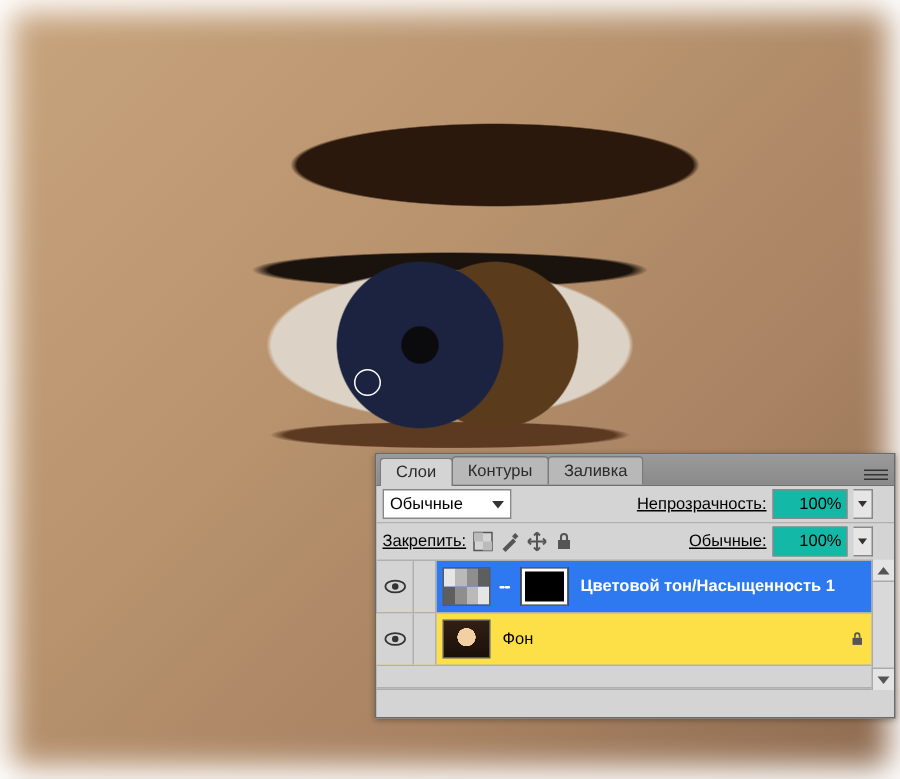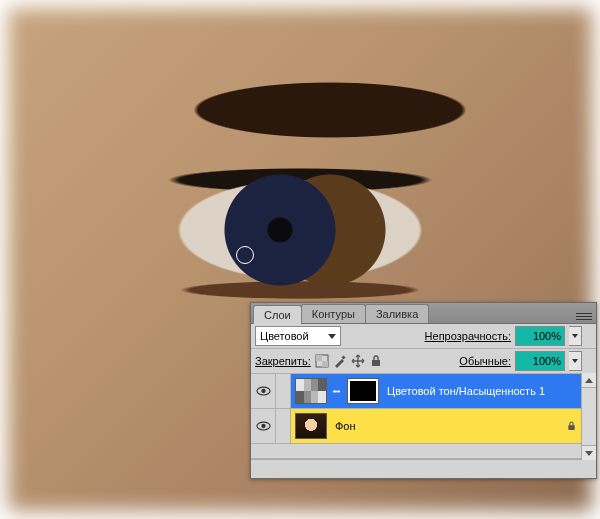--- a/index.html
+++ b/index.html
@@ -81,21 +81,21 @@
   .ico{width:14px;height:14px;display:inline-flex;align-items:center;justify-content:center;}
   .ico svg{width:14px;height:14px;}
 
   
   .layers{flex:1;background:#d4d4d4;overflow:hidden;border-bottom:1px solid #b0b0b0;}
   .layer{
     display:flex;align-items:center;height:34px;border-bottom:1px solid #b0b0b0;
     background:#fde047;
   }
   .layer.selected{background:#2e79f0;color:#fff;}
-  .layer.selected .layer-name{color:#fff;font-weight:normal;}
+  .layer.selected .layer-name{color:#fff;font-weight:bold;}
   .vis-cell{
     width:24px;height:100%;display:flex;align-items:center;justify-content:center;
     border-right:1px solid #b0b0b0;background:#d4d4d4;
   }
   .vis-cell svg{width:15px;height:10px;}
   .link-cell{
     width:14px;height:100%;border-right:1px solid #b0b0b0;background:#d4d4d4;
   }
   .layer.selected .link-cell{background:#d4d4d4;}
   .thumb{
@@ -159,21 +159,21 @@
     <div class="spacer"></div>
     <div class="menu-btn">
       <span></span>
         <span></span>
         <span></span>
     </div>
   </div>
 
   <div class="row pr-14">
     <div class="dropdown" style="max-width:160px">
-      <span>Цветовой</span>
+      <span>Обычные</span>
       <span class="arrow"></span>
     </div>
     <div class="flex"></div>
     <span class="label">Непрозрачность:</span>
     <div class="pct-box">
       <span>100%</span>
     </div>
     <div class="pct-side">
         <span class="tri"></span>
       </div>

